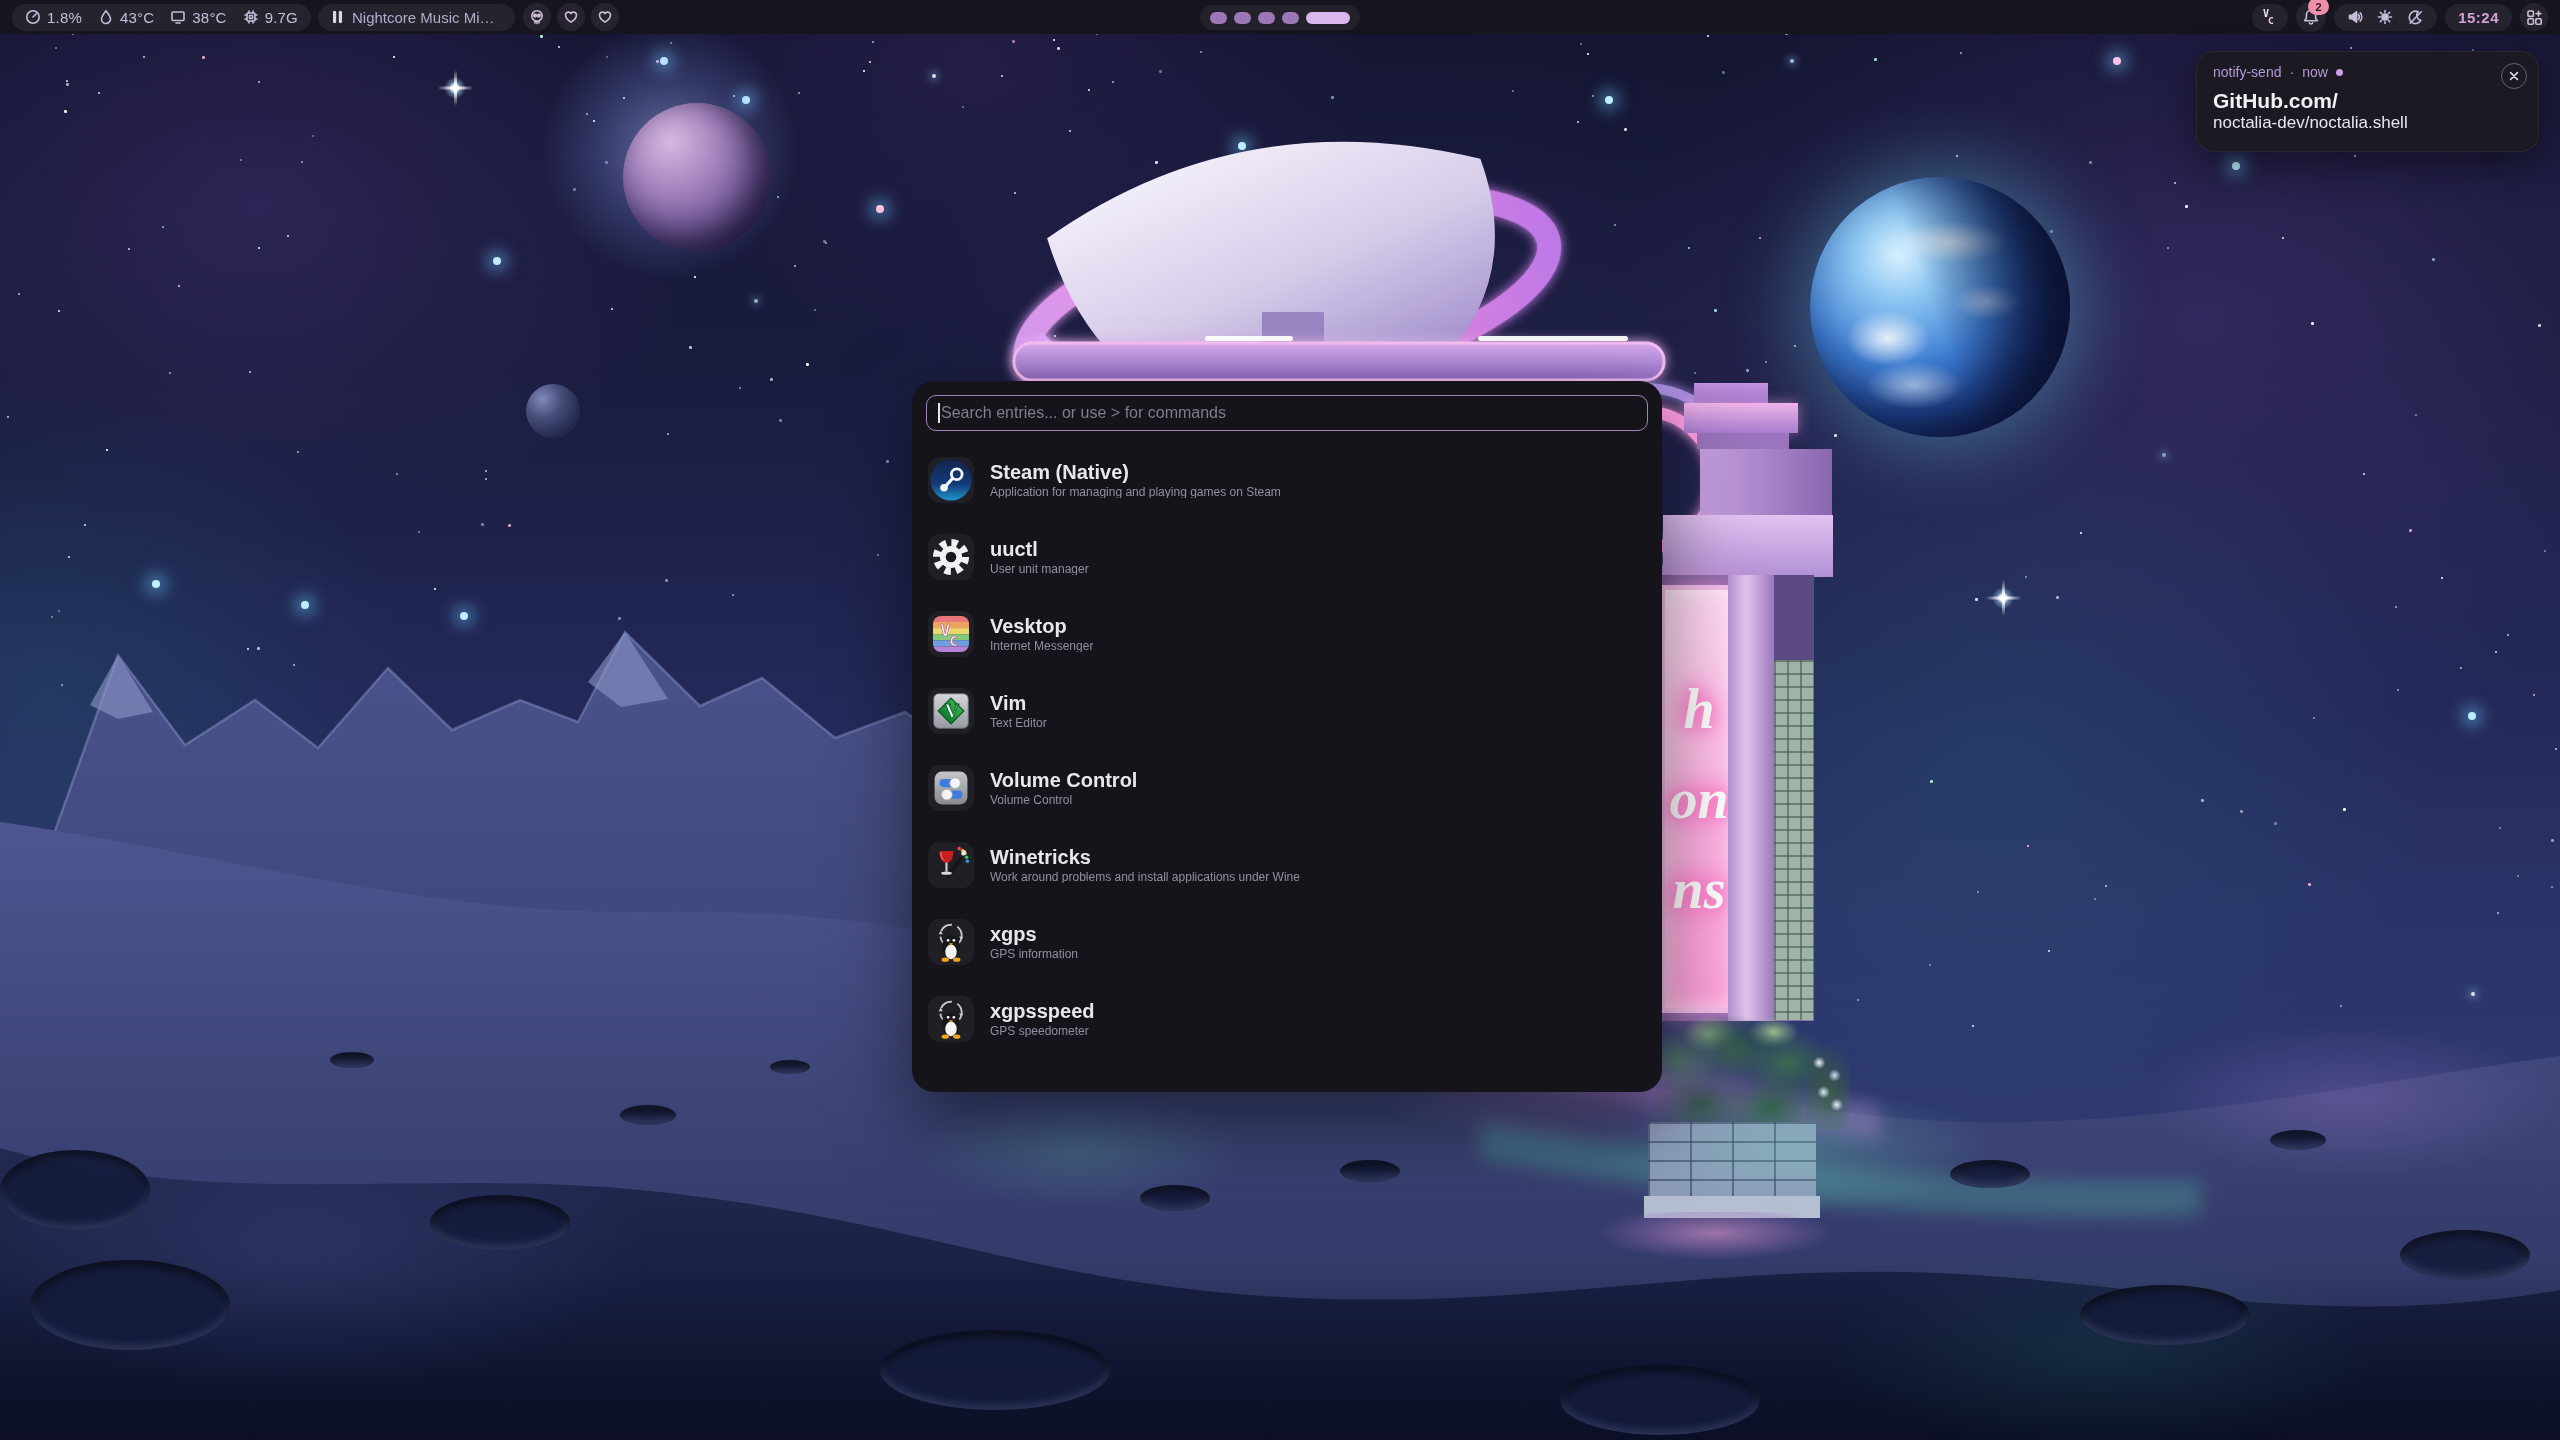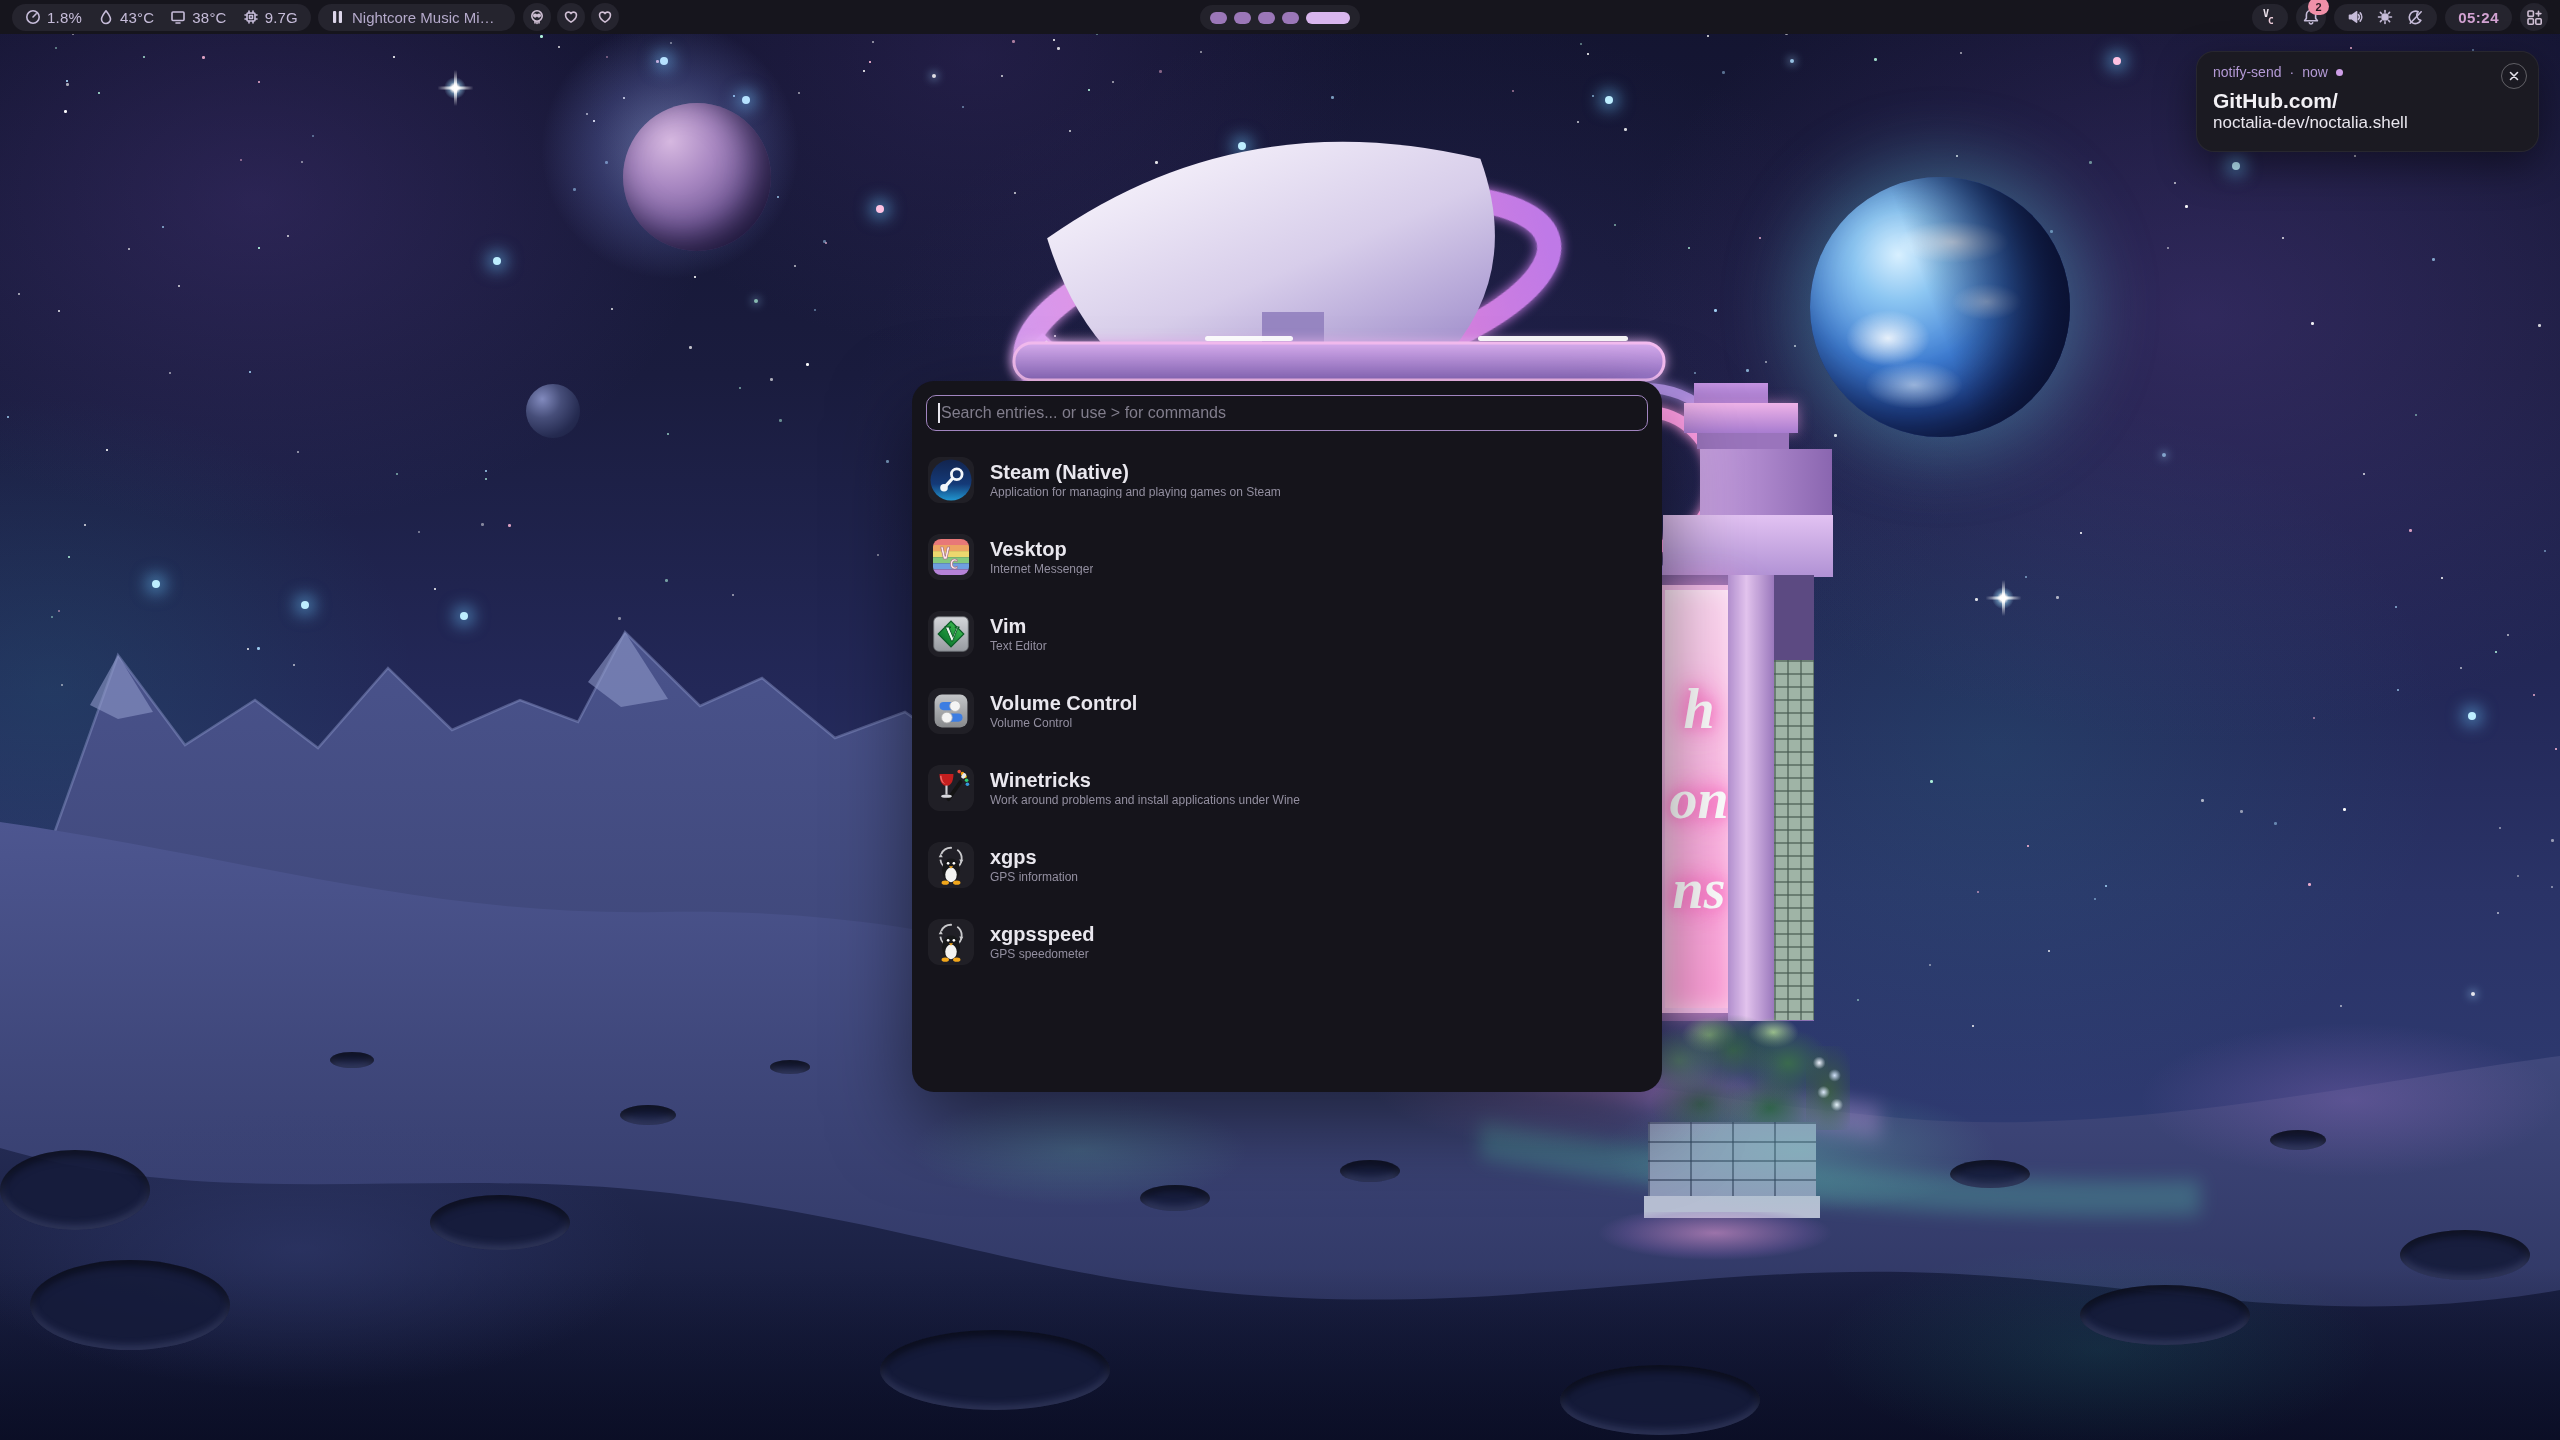--- a/index.html
+++ b/index.html
@@ -670,21 +670,21 @@
             <path d="M8 1.5 v1.8 M8 12.7 v1.8 M1.5 8 h1.8 M12.7 8 h1.8 M3.4 3.4 l1.3 1.3 M11.3 11.3 l1.3 1.3 M12.6 3.4 l-1.3 1.3 M4.7 11.3 l-1.3 1.3"></path>
           </svg>
         </span>
       <span class="icon14">
           <svg width="17" height="17" viewBox="0 0 17 17" fill="none" stroke="currentColor" stroke-width="1.6" stroke-linecap="round" stroke-linejoin="round">
             <path d="M11.2 2.8 A6.2 6.2 0 1 0 13.9 11.4 A5.2 5.2 0 0 1 11.2 2.8 Z"></path>
             <path d="M3.2 14.2 L14.2 2.8"></path>
           </svg>
         </span>
     </div>
-    <div class="pill" id="clock-pill">05:24</div>
+    <div class="pill" id="clock-pill">15:24</div>
     <button class="circle-btn" id="apps-btn">
       <span class="icon14">
           <svg width="17" height="17" viewBox="0 0 17 17" fill="none" stroke="currentColor" stroke-width="1.6" stroke-linecap="round" stroke-linejoin="round">
             <rect x="2" y="2" width="5.4" height="5.4" rx="1"></rect>
             <rect x="2" y="9.8" width="5.4" height="5.4" rx="1"></rect>
             <rect x="9.8" y="9.8" width="5.4" height="5.4" rx="1"></rect>
             <path d="M12.5 2.2 v4.8 M10.1 4.6 h4.8"></path>
           </svg>
         </span>
     </button>
@@ -730,20 +730,33 @@
             <path d="M21.5 35.5 L29.5 26.5" stroke="#f2f6fa" stroke-width="4" stroke-linecap="round"></path>
             <circle cx="19.5" cy="37.5" r="4.6" fill="#f2f6fa"></circle>
           </svg>
         </div>
     <div class="app-texts">
       <div class="app-name">Steam (Native)</div>
       <div class="app-desc">Application for managing and playing games on Steam</div>
     </div>
   </div>
 
+  <div class="app-row">
+    <div class="app-icon">
+          <svg width="46" height="46" viewBox="0 0 56 56">
+            <circle cx="28" cy="28" r="17.5" fill="none" stroke="#f2f2f4" stroke-width="9" stroke-dasharray="7.5 6.24"></circle>
+            <circle cx="28" cy="28" r="13.5" fill="#f2f2f4"></circle>
+            <circle cx="28" cy="28" r="6.5" fill="#17171f"></circle>
+          </svg>
+        </div>
+    <div class="app-texts">
+      <div class="app-name">uuctl</div>
+      <div class="app-desc">User unit manager</div>
+    </div>
+  </div>
 
   <div class="app-row">
     <div class="app-icon">
           <svg width="46" height="46" viewBox="0 0 56 56">
             <defs>
               <clipPath id="vkc">
                 <rect x="6" y="6" width="44" height="44" rx="10"></rect>
               </clipPath>
             </defs>
             <g clip-path="url(#vkc)">

